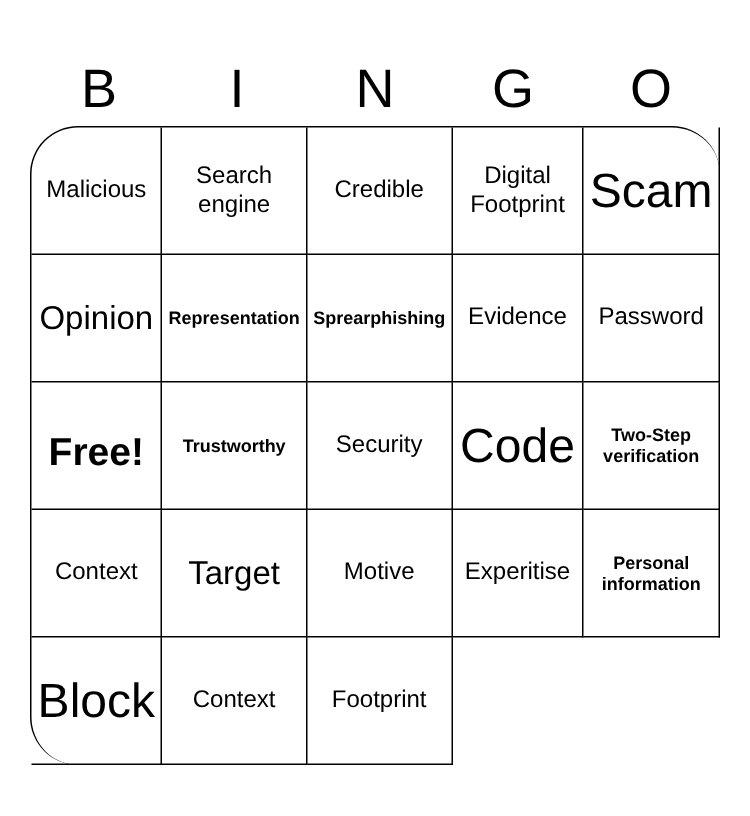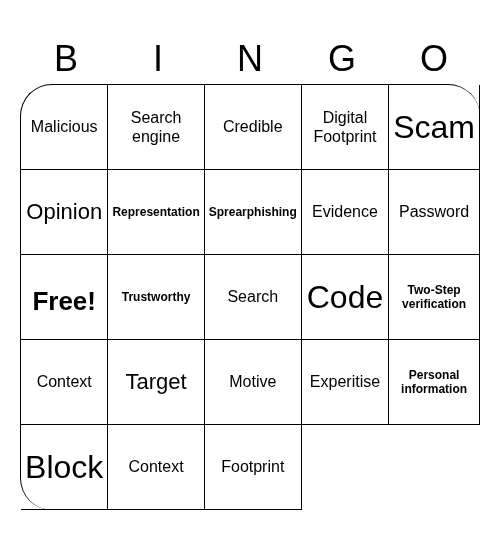--- a/index.html
+++ b/index.html
@@ -125,21 +125,21 @@
       <div class="bingo-cell">
         <span class="size-medium">Password</span>
       </div>
       <div class="bingo-cell">
         <span class="free-cell">Free!</span>
       </div>
       <div class="bingo-cell">
         <span class="size-small">Trustworthy</span>
       </div>
       <div class="bingo-cell">
-        <span class="size-medium">Search</span>
+        <span class="size-medium">Security</span>
       </div>
       <div class="bingo-cell">
         <span class="size-xlarge">Code</span>
       </div>
       <div class="bingo-cell">
         <span class="size-small">Two-Step verification</span>
       </div>
       <div class="bingo-cell">
         <span class="size-medium">Context</span>
       </div>

